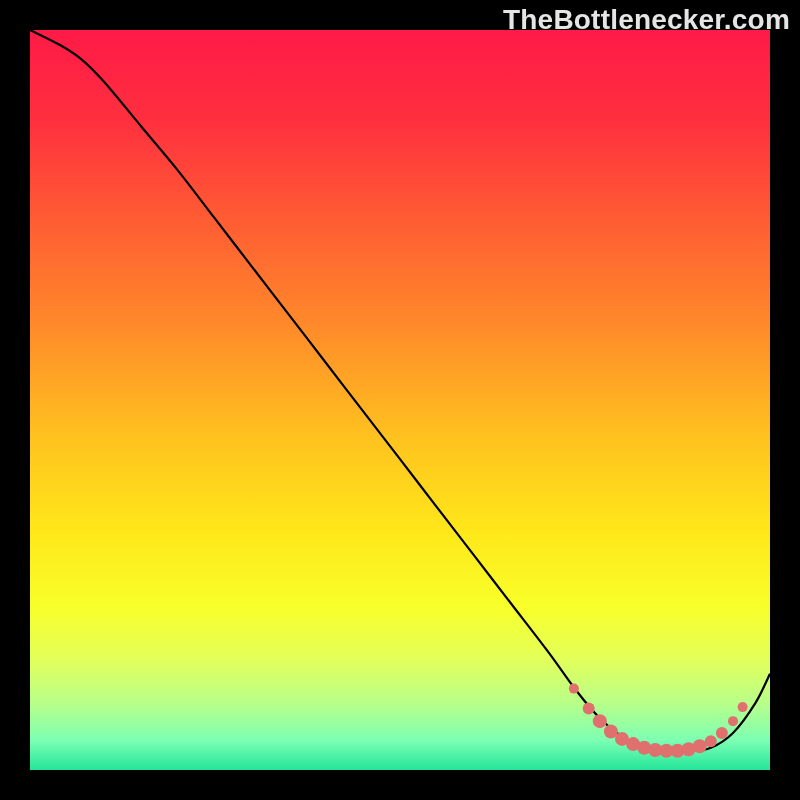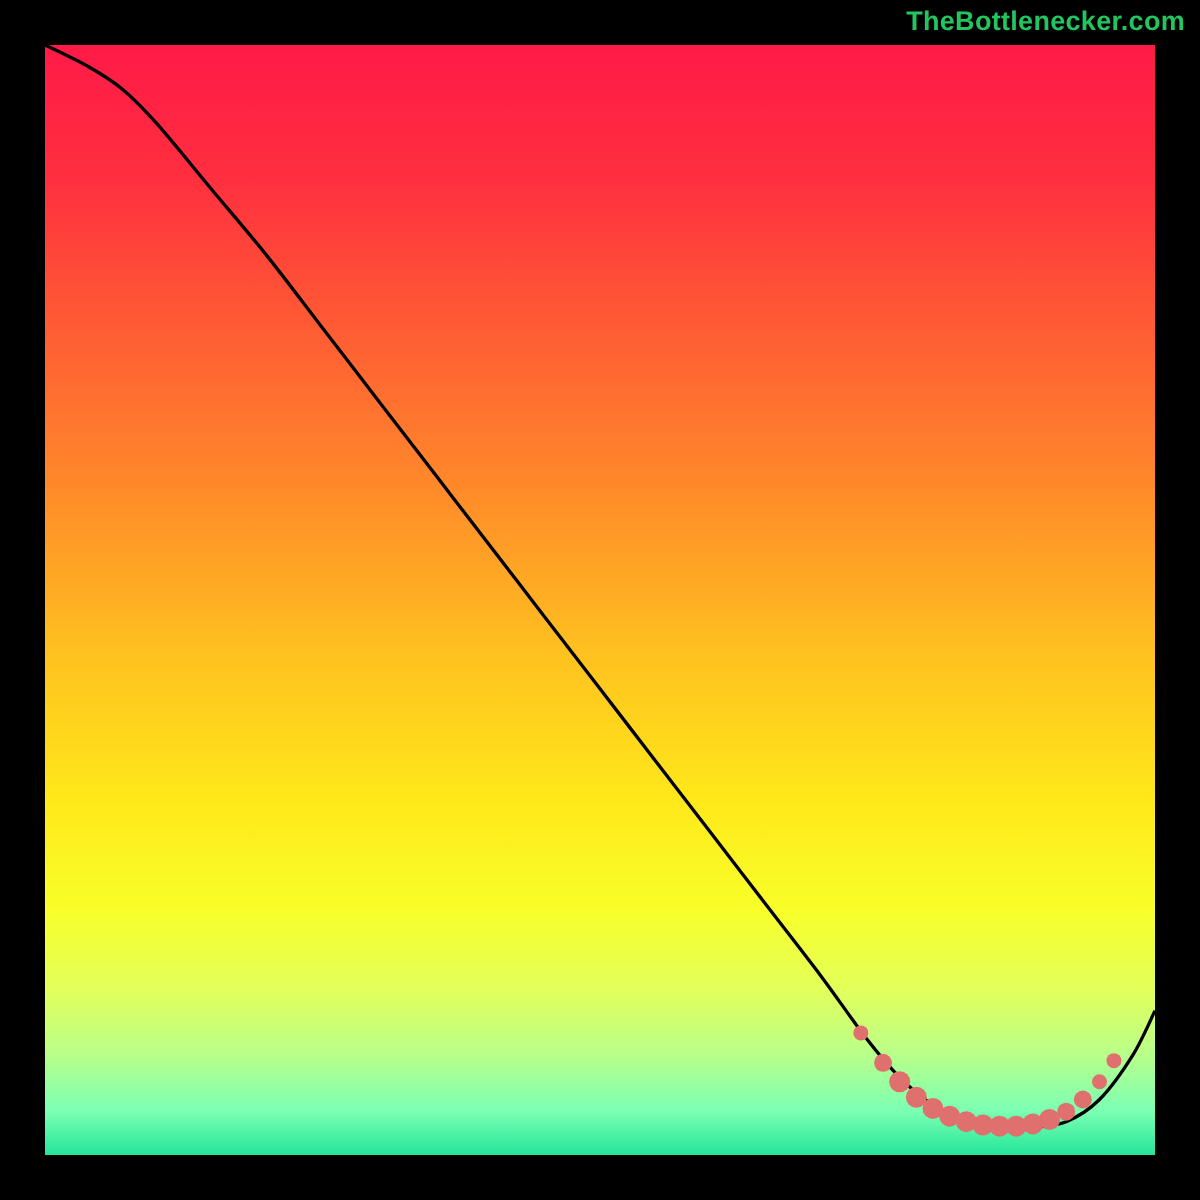--- a/index.html
+++ b/index.html
@@ -14,22 +14,22 @@
   .frame {
     position: relative;
     width: 800px;
     height: 800px;
     background: #000;
   }
   .attrib {
     position: absolute;
     top: 4px;
     right: 10px;
-    color: #22c55e;
-    font-size: 18px;
+    color: #e5e5e5;
+    font-size: 28px;
     font-weight: 600;
     letter-spacing: 0.2px;
   }
   svg {
     position: absolute;
     left: 0;
     top: 0;
   }
 </style>
 </head>

